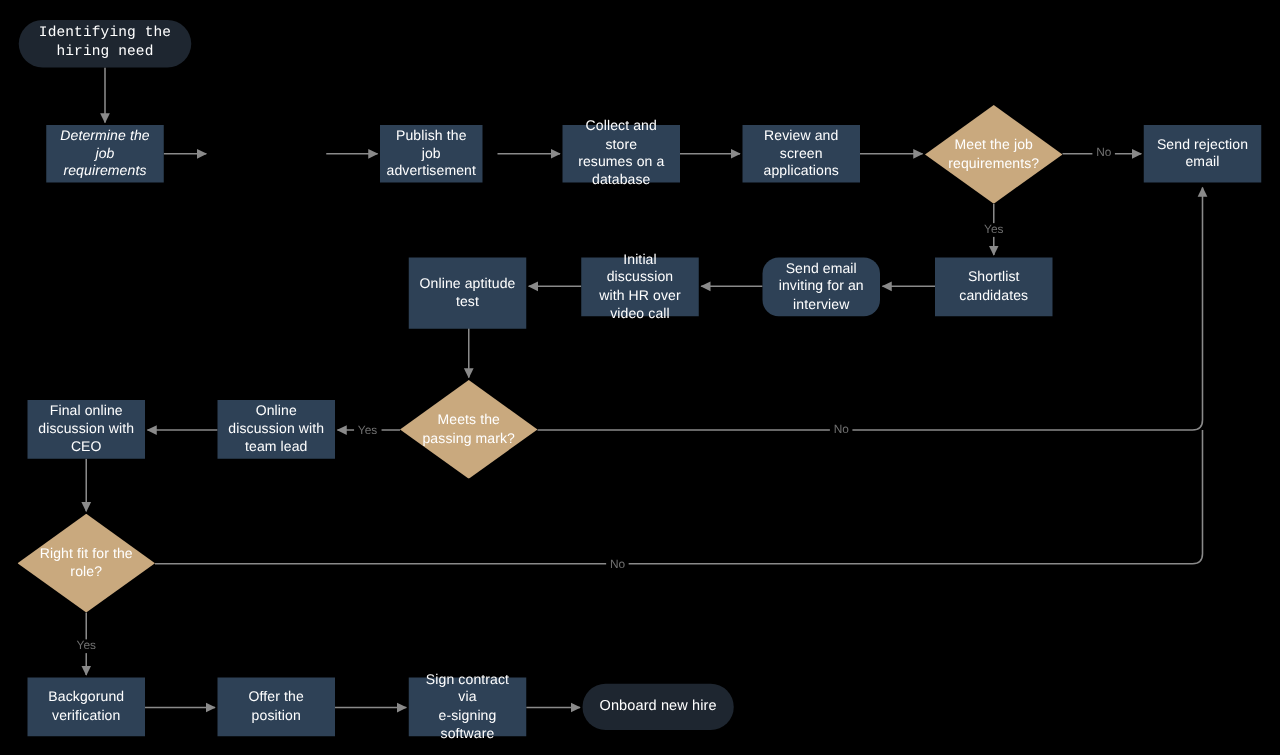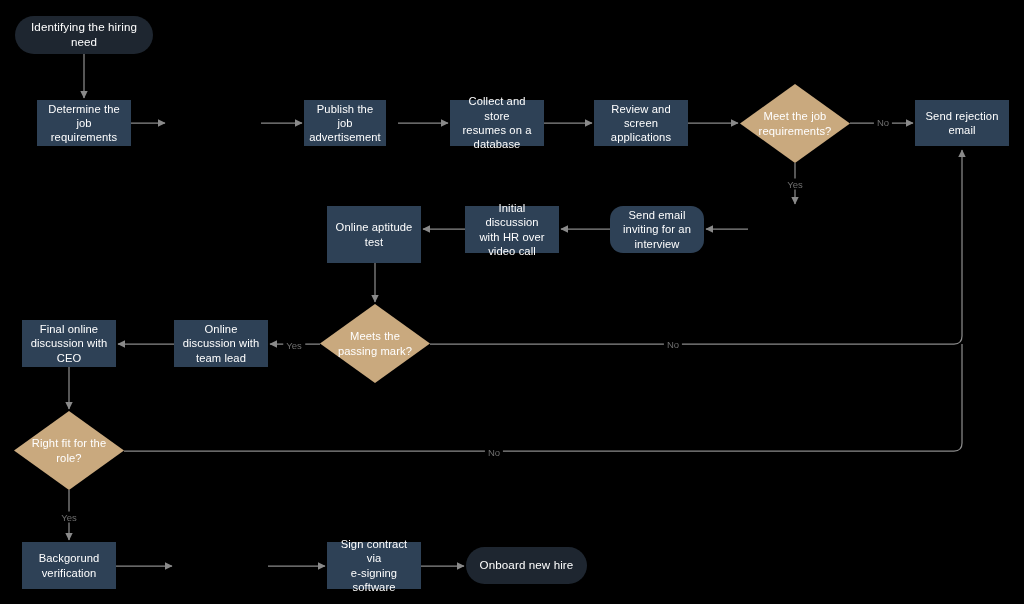--- a/index.html
+++ b/index.html
@@ -125,25 +125,25 @@
       <path d="M421,566 L464,566"></path>
 
       <path d="M430,344 L954,344 Q962,344 962,336 L962,150"></path>
     </g>
     <g fill="none" stroke="#8a8a8a" stroke-width="1.25">
 
       <path d="M124,451 L954,451 Q962,451 962,443 L962,344"></path>
     </g>
   </svg>
 
-  <div class="node terminator" style="left:15px; top:16px; width:138px; height:38px;">
+  <div class="node terminator" style="left:15px; top:16px; width:138px; height:38px;font-family:Liberation Mono, monospace;">
     <span class="lbl">Identifying the hiring need</span>
   </div>
 
-  <div class="node process" style="left:37px; top:100px; width:94px; height:46px;">
+  <div class="node process" style="left:37px; top:100px; width:94px; height:46px;font-style:italic;">
     <span class="lbl">Determine the
 job requirements</span>
   </div>
 
 
   <div class="node process" style="left:304px; top:100px; width:82px; height:46px;">
     <span class="lbl">Publish the job
 advertisement</span>
   </div>
 
@@ -163,20 +163,24 @@
     <span class="dia-shape"></span>
     <span class="dia-label">Meet the job
 requirements?</span>
   </div>
 
   <div class="node process" style="left:915px; top:100px; width:94px; height:46px;text-align:center;">
     <span class="lbl">Send rejection
 email</span>
   </div>
 
+  <div class="node process" style="left:748px; top:206px; width:94px; height:47px;">
+    <span class="lbl">Shortlist
+candidates</span>
+  </div>
 
   <div class="node process" style="left:610px; top:206px; width:94px; height:47px;border-radius:13px;">
     <span class="lbl">Send email
 inviting for an
 interview</span>
   </div>
 
   <div class="node process" style="left:465px; top:206px; width:94px; height:47px;">
     <span class="lbl">Initial discussion
 with HR over
@@ -210,20 +214,24 @@
     <span class="dia-shape"></span>
     <span class="dia-label">Right fit for
 the role?</span>
   </div>
 
   <div class="node process" style="left:22px; top:542px; width:94px; height:47px;align-items:center;">
     <span class="lbl">Backgorund
 verification</span>
   </div>
 
+  <div class="node process" style="left:174px; top:542px; width:94px; height:47px;">
+    <span class="lbl">Offer the
+position</span>
+  </div>
 
   <div class="node process" style="left:327px; top:542px; width:94px; height:47px;">
     <span class="lbl">Sign contract via
 e-signing software</span>
   </div>
 
   <div class="node terminator" style="left:466px; top:547px; width:121px; height:37px;">
     <span class="lbl">Onboard new hire</span>
   </div>
 

